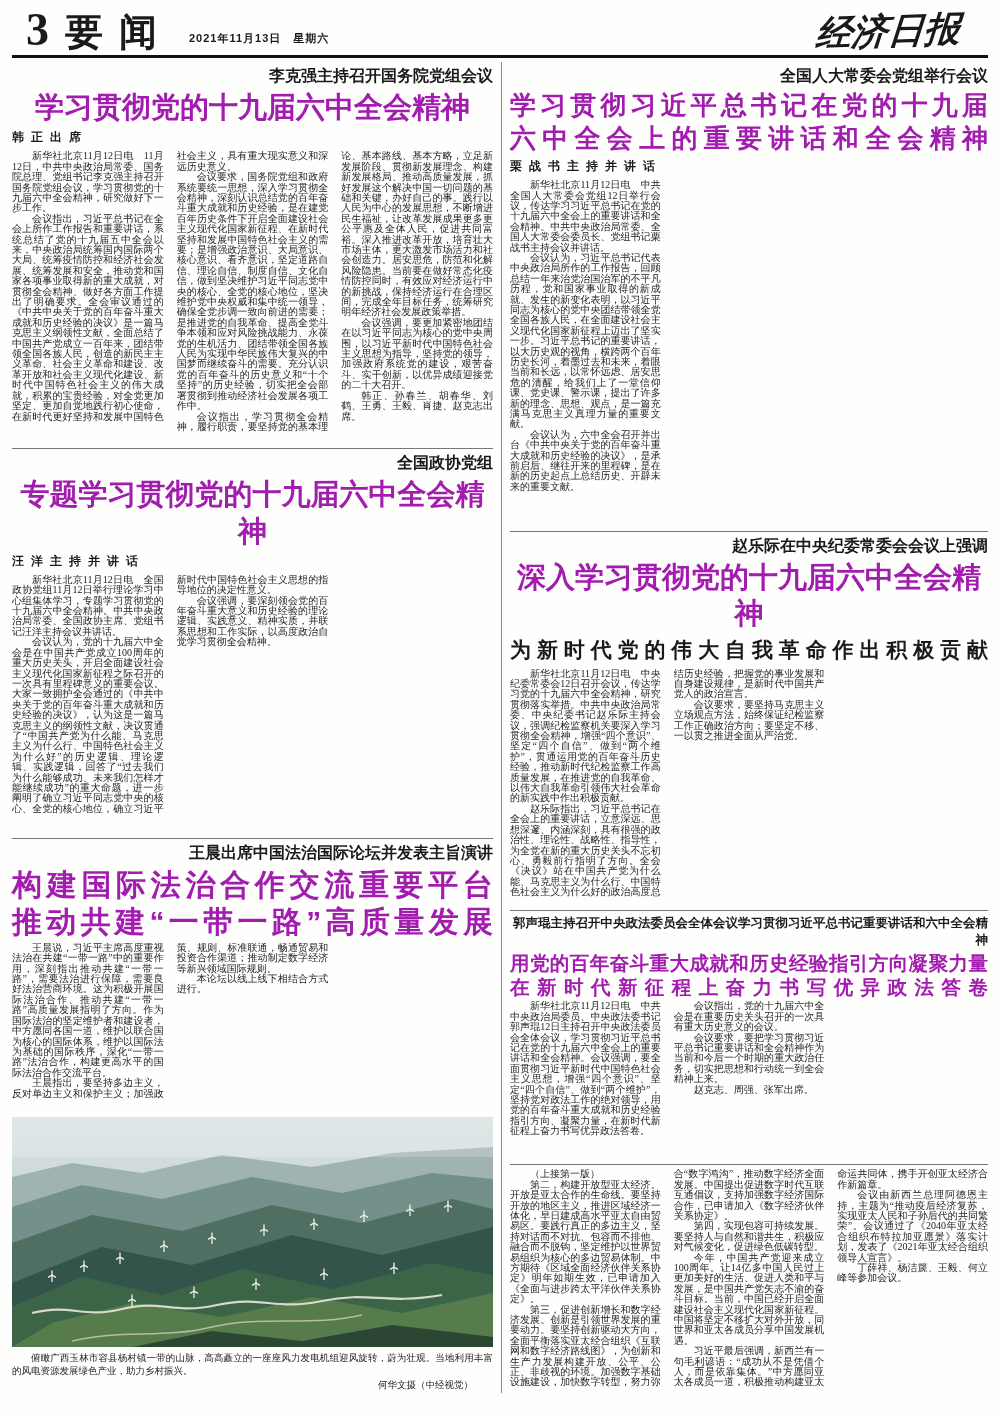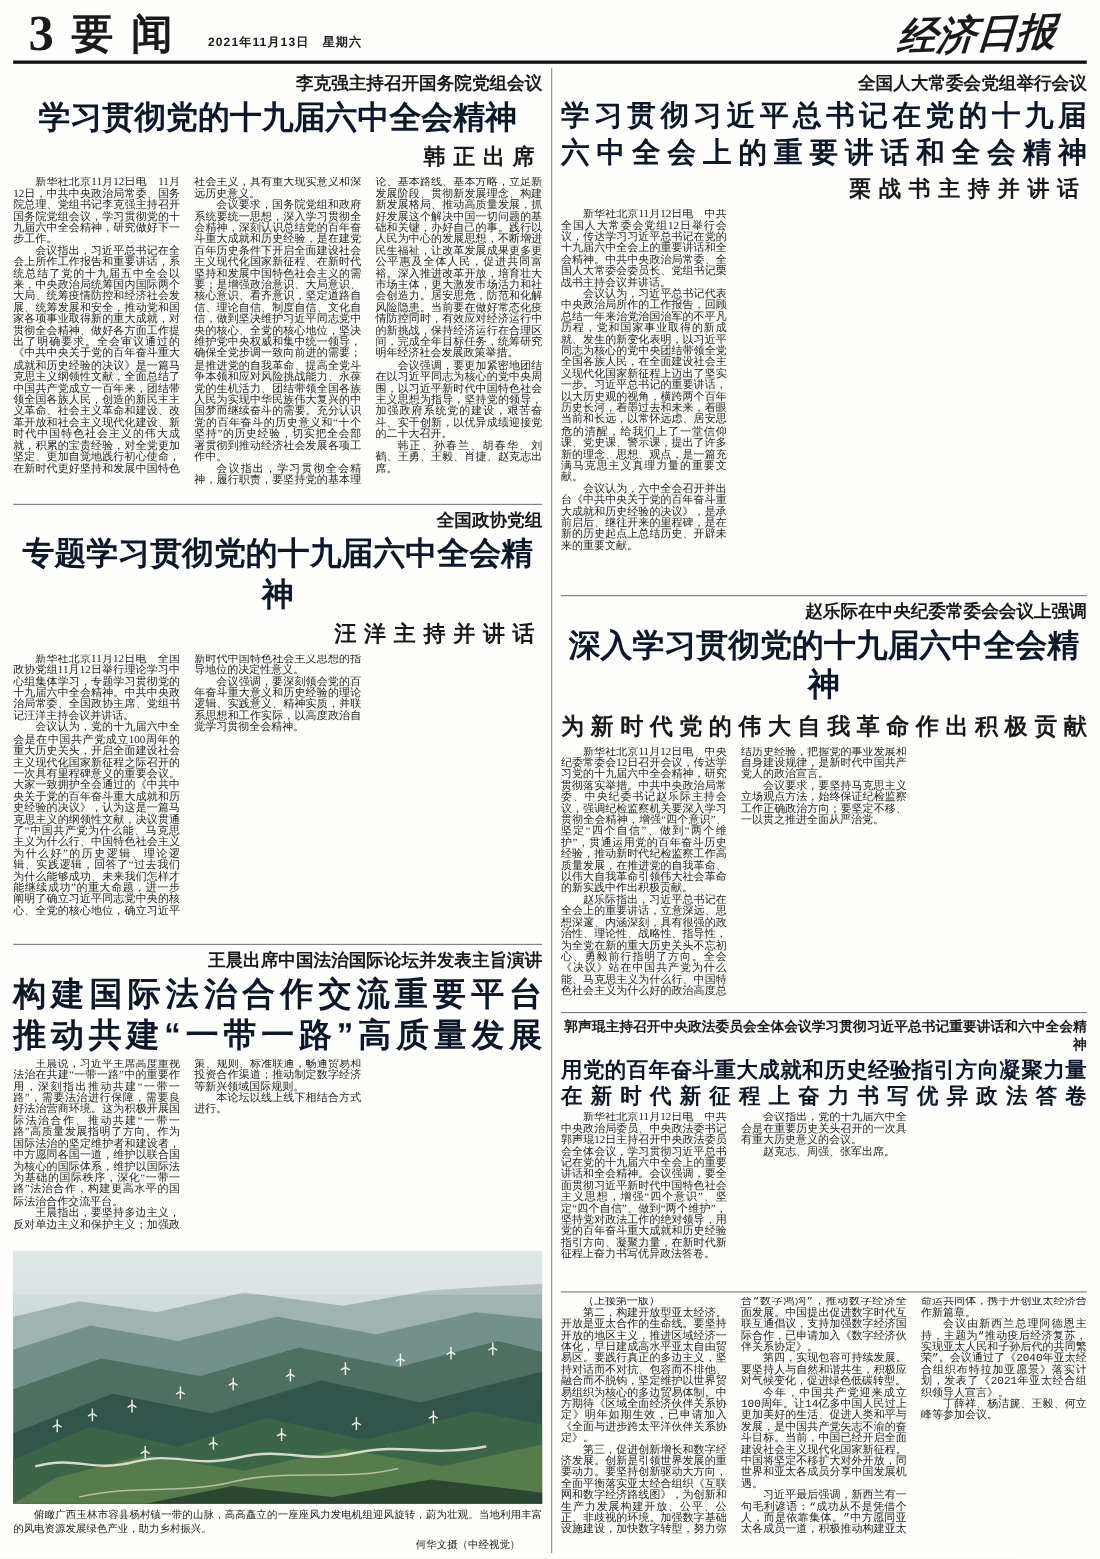--- a/index.html
+++ b/index.html
@@ -21,36 +21,36 @@
     font-size:36px;transform:skewX(-6deg) rotate(-2deg);padding-right:14px;line-height:1;}
   .masthead-rule{border:none;border-top:3px solid #111;margin:4px 12px 0 12px;}
   
   .content{display:flex;padding:4px 12px 0 12px;gap:8px;}
   .half{width:481px;}
   .vrule{width:1px;background:#8a8a86;align-self:stretch;}
   article{margin-top:4px;}
   .kicker{font-family:"Liberation Sans",sans-serif;font-weight:bold;font-size:16px;
     text-align:right;margin:4px 0 2px 0;}
   .kicker.small{font-size:12.5px;letter-spacing:0;}
-  .headline{font-family:"Liberation Sans",sans-serif;font-weight:bold;color:#0f172a;
+  .headline{font-family:"Liberation Sans",sans-serif;font-weight:bold;color:#a21caf;
     white-space:pre-line;margin:2px 0 2px 0;line-height:1.25;}
   .h-center{text-align:center;}
   .h-just{text-align:justify;text-align-last:justify;}
   .size-xl{font-size:29px;}
   .size-l2{font-size:26px;}
   .size-l3{font-size:30px;}
   .size-m{font-size:19.5px;}
-  .deck{font-family:"Liberation Serif",serif;font-weight:bold;font-size:20px;
-    text-align:right;letter-spacing:7px;margin:4px 0 5px 0;}
+  .deck{font-family:"Liberation Serif",serif;font-weight:bold;font-size:12px;
+    text-align:left;letter-spacing:7px;margin:4px 0 5px 0;}
   .deck.just{letter-spacing:0;text-align:justify;text-align-last:justify;font-size:21px;}
   .body{column-count:3;column-gap:13px;column-fill:auto;overflow:hidden;
     font-size:10px;line-height:10.4px;text-align:justify;color:#222;}
   .body p{margin:0;text-indent:2em;}
   .h290{height:290px;} .h258{height:256px;} .h165{height:166px;}
-  .h345{height:344px;} .h235{height:234px;} .h158{height:156px;} .h220{height:224px;font-family:Liberation Mono, monospace;}
+  .h345{height:344px;} .h235{height:234px;} .h158{height:156px;} .h220{height:224px;}
   .sep{border:none;border-top:1px solid #777;margin:7px 0 4px 0;}
   
   figure{margin:8px 0 0 0;}
   .photo-svg{display:block;width:481px;height:230px;}
   .caption{font-size:9.5px;line-height:13px;text-align:justify;color:#222;margin-top:5px;}
   .caption .cap-text{text-indent:2em;display:block;}
   .credit{display:block;text-align:right;padding-right:20px;margin-top:1px;}
 </style>
 </head>
 <body>
@@ -193,20 +193,21 @@
 
       <hr class="sep">
 
       <article>
         <div class="kicker small">郭声琨主持召开中央政法委员会全体会议学习贯彻习近平总书记重要讲话和六中全会精神</div>
         <h1 class="headline h-just size-m">用党的百年奋斗重大成就和历史经验指引方向凝聚力量
 在新时代新征程上奋力书写优异政法答卷</h1>
         <div class="body h158">
             <p>新华社北京11月12日电　中共中央政治局委员、中央政法委书记郭声琨12日主持召开中央政法委员会全体会议，学习贯彻习近平总书记在党的十九届六中全会上的重要讲话和全会精神。会议强调，要全面贯彻习近平新时代中国特色社会主义思想，增强“四个意识”、坚定“四个自信”、做到“两个维护”，坚持党对政法工作的绝对领导，用党的百年奋斗重大成就和历史经验指引方向、凝聚力量，在新时代新征程上奋力书写优异政法答卷。</p>
             <p>会议指出，党的十九届六中全会是在重要历史关头召开的一次具有重大历史意义的会议。</p>
+            <p>会议要求，要把学习贯彻习近平总书记重要讲话和全会精神作为当前和今后一个时期的重大政治任务，切实把思想和行动统一到全会精神上来。</p>
             <p>赵克志、周强、张军出席。</p>
           </div>
       </article>
 
       <hr class="sep">
 
       <article>
         <div class="body h220">
             <p>（上接第一版）</p>
             <p>第二，构建开放型亚太经济。开放是亚太合作的生命线。要坚持开放的地区主义，推进区域经济一体化，早日建成高水平亚太自由贸易区。要践行真正的多边主义，坚持对话而不对抗、包容而不排他、融合而不脱钩，坚定维护以世界贸易组织为核心的多边贸易体制。中方期待《区域全面经济伙伴关系协定》明年如期生效，已申请加入《全面与进步跨太平洋伙伴关系协定》。</p>

